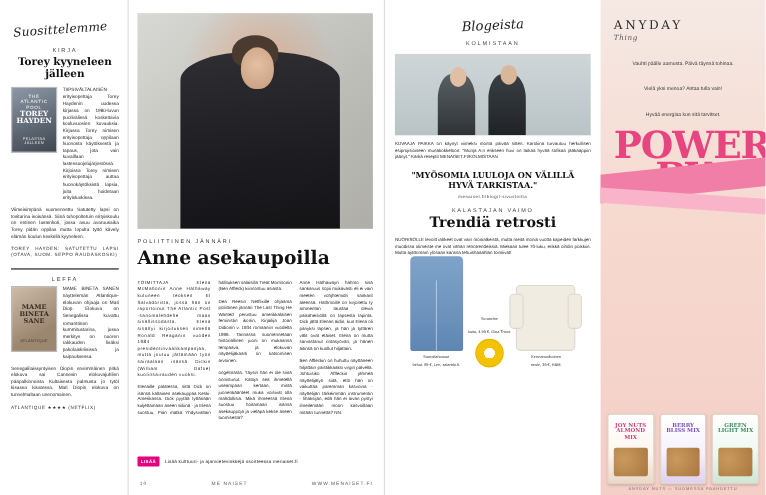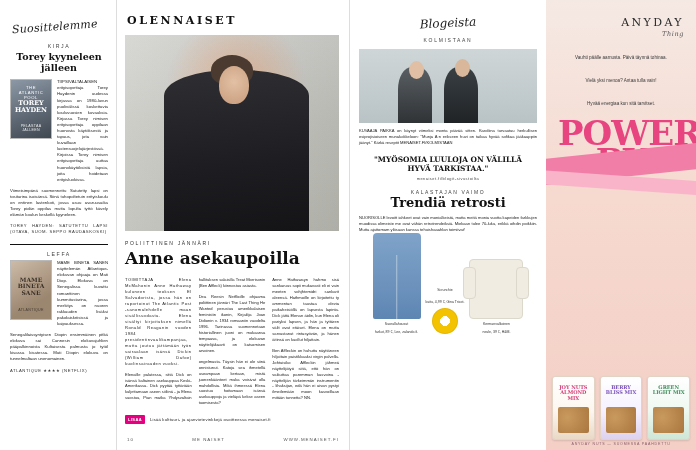--- a/index.html
+++ b/index.html
@@ -234,21 +234,21 @@
   .stack-mid{display:flex;flex-direction:column;align-items:center;gap:4px;}
 
   
   .col-ad{
     flex:1 1 auto;
     background:linear-gradient(180deg,#f5e9e4 0%, #f6d9cf 45%, #f3cfc6 100%);
     position:relative;overflow:hidden;
     padding:14px 12px;box-sizing:border-box;
   }
   .ad-logo{
-    text-align:right;margin-top:2px;
+    text-align:left;margin-top:2px;
   }
   .ad-logo .brand{
     font-family:"DejaVu Serif", serif;
     font-size:11px;letter-spacing:2.4px;color:#2a2a2a;
   }
   .ad-logo .brand-sub{
     font-family:"DejaVu Serif", serif;font-style:italic;
     font-size:6.5px;color:#555;letter-spacing:.6px;margin-top:1px;
   }
   .ad-copy{
@@ -331,21 +331,20 @@
         <div class="bc-sub">ATLANTIQUE</div>
       </div>
       <p class="sidecopy">MAME BINETA SANEN näyttelemän Atlantique-elokuvan ohjaaja on Mati Diop. Elokuva on Senegalissa kuvattu romanttinen kummitustarina, jossa merkitys on nuoren rakkauden lisäksi pakolaiskriisissä ja kaipauksessa.</p>
     </div>
 
     <p class="sidecopy sidecopy-block">Senegalilaissyntyisen Diopin ensimmäinen pitkä elokuva sai Cannesin elokuvajuhlien pääpalkinnoista Kultaisesta palmusta jo tytöl kisassa kisatessa. Mati Diopin elokuva on tunnelmaltaan unenomainen.</p>
     <p class="credit-caps">ATLANTIQUE ★★★★ (NETFLIX)</p>
   </div>
 
   <div class="col-main">
-    <div class="dept-title">OLENNAISET</div>
 
     <div class="hero">
       <div class="bg-wall"></div>
       <div class="figure"></div>
       <div class="hair"></div>
       <div class="face"></div>
     </div>
 
     <div class="subhead">POLIITTINEN JÄNNÄRI</div>
     <h1 class="headline">Anne asekaupoilla</h1>

